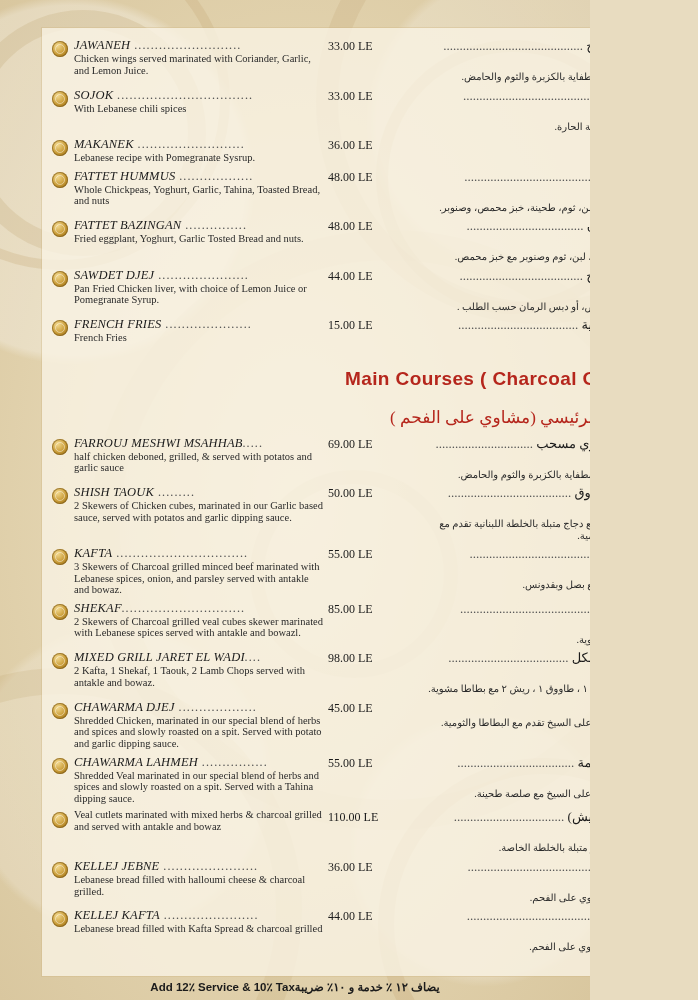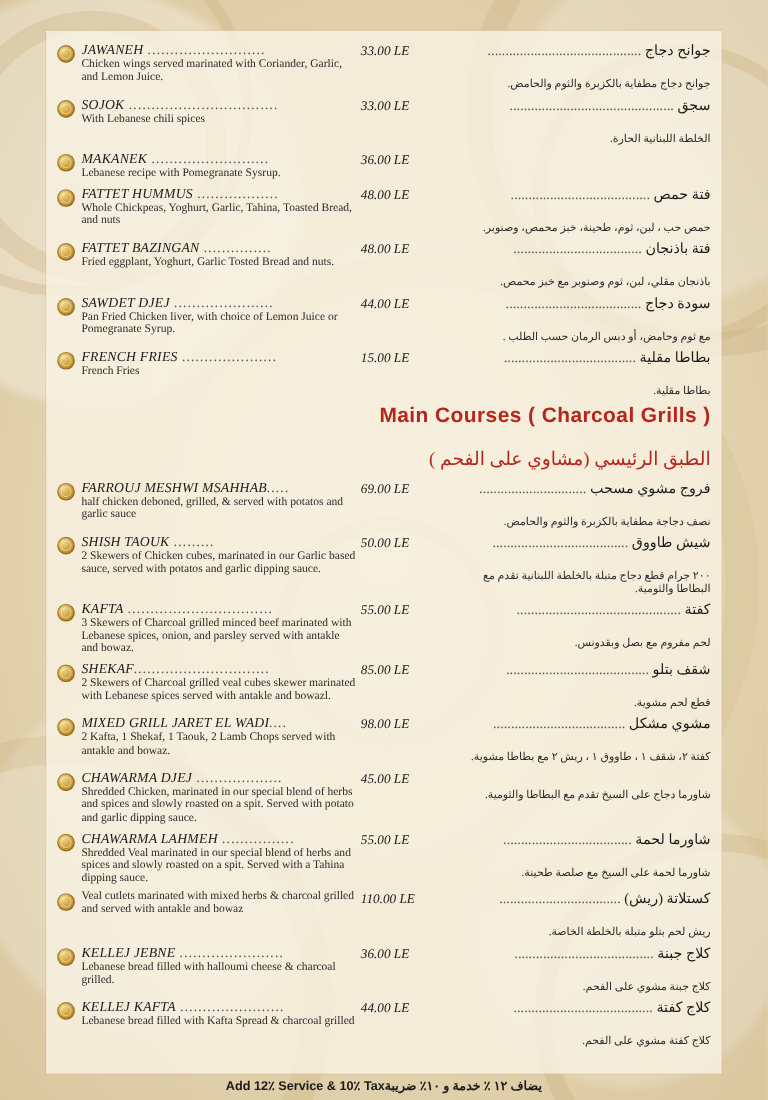--- a/index.html
+++ b/index.html
@@ -10,21 +10,21 @@
     width: 698px;
     height: 1000px;
     background: #e8dcc0;
     font-family: "Liberation Serif", serif;
     overflow: hidden;
   }
 
   
   #page {
     position: relative;
-    width: 698px;
+    width: 590px;
     height: 1000px;
     background:
       radial-gradient(circle at 12% 18%, rgba(255,255,255,0.30) 0 18%, rgba(0,0,0,0) 19%),
       radial-gradient(circle at 88% 12%, rgba(255,255,255,0.22) 0 14%, rgba(0,0,0,0) 15%),
       radial-gradient(circle at 20% 78%, rgba(255,255,255,0.20) 0 16%, rgba(0,0,0,0) 17%),
       radial-gradient(circle at 82% 85%, rgba(255,255,255,0.18) 0 13%, rgba(0,0,0,0) 14%),
       radial-gradient(ellipse at 50% 50%, #efe4c9 0%, #e3d4b0 55%, #d9c79f 100%);
     box-sizing: border-box;
     overflow: hidden;
   }
@@ -103,21 +103,20 @@
     font-size: 10.5px;
     line-height: 11.6px;
     color: #2a2a2a;
     margin-top: 0px;
   }
 
   .col-price {
     width: 84px;
     flex: 0 0 84px;
     text-align: left;
-    font-style: italic;
     font-size: 12px;
     color: #1b1b1b;
     padding-top: 1px;
   }
 
   .col-ar {
     flex: 1 1 auto;
     text-align: right;
     direction: rtl;
   }
@@ -166,21 +165,21 @@
     right: 52px;
     bottom: 6px;
     display: flex;
     justify-content: center;
     align-items: baseline;
     font-family: "Liberation Sans", sans-serif;
     font-size: 11.5px;
     font-weight: 700;
     color: #1b1b1b;
   }
-  .footer .ar { direction: rtl; font-family: Liberation Serif, serif; }
+  .footer .ar { direction: rtl; font-family: Liberation Sans, sans-serif; }
 </style>
 </head>
 <body>
 
 <div id="page">
 
   <div class="orn o1"></div>
   <div class="orn o2"></div>
   <div class="orn o3"></div>
   <div class="orn o4"></div>

